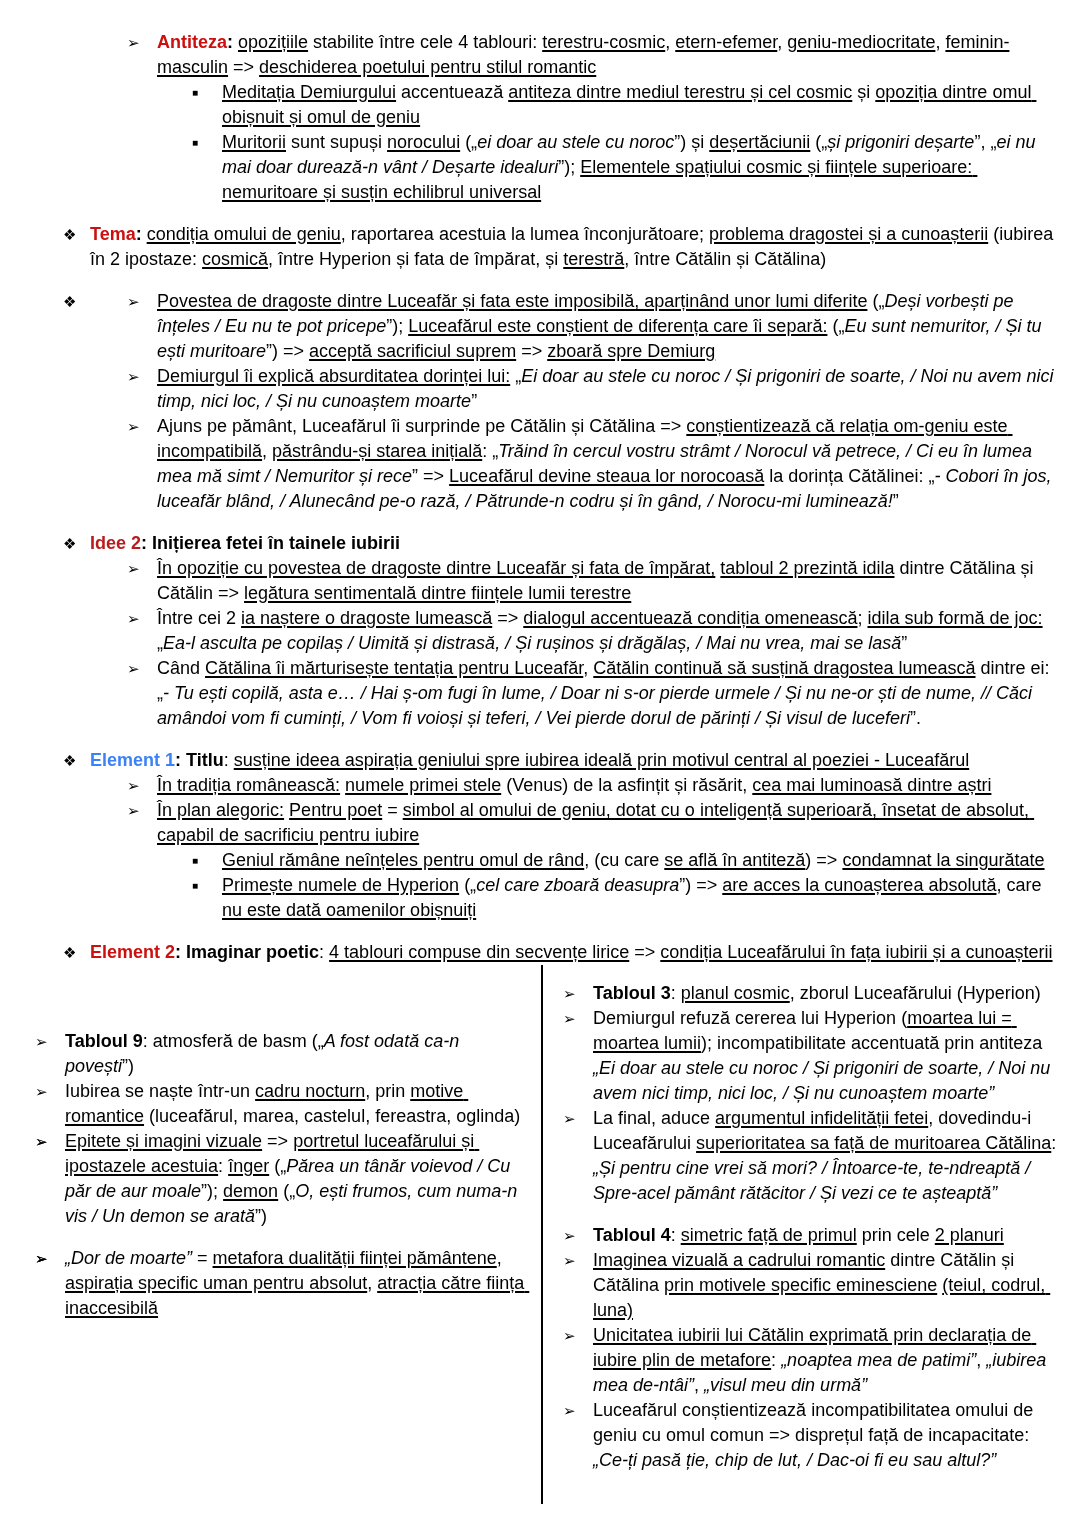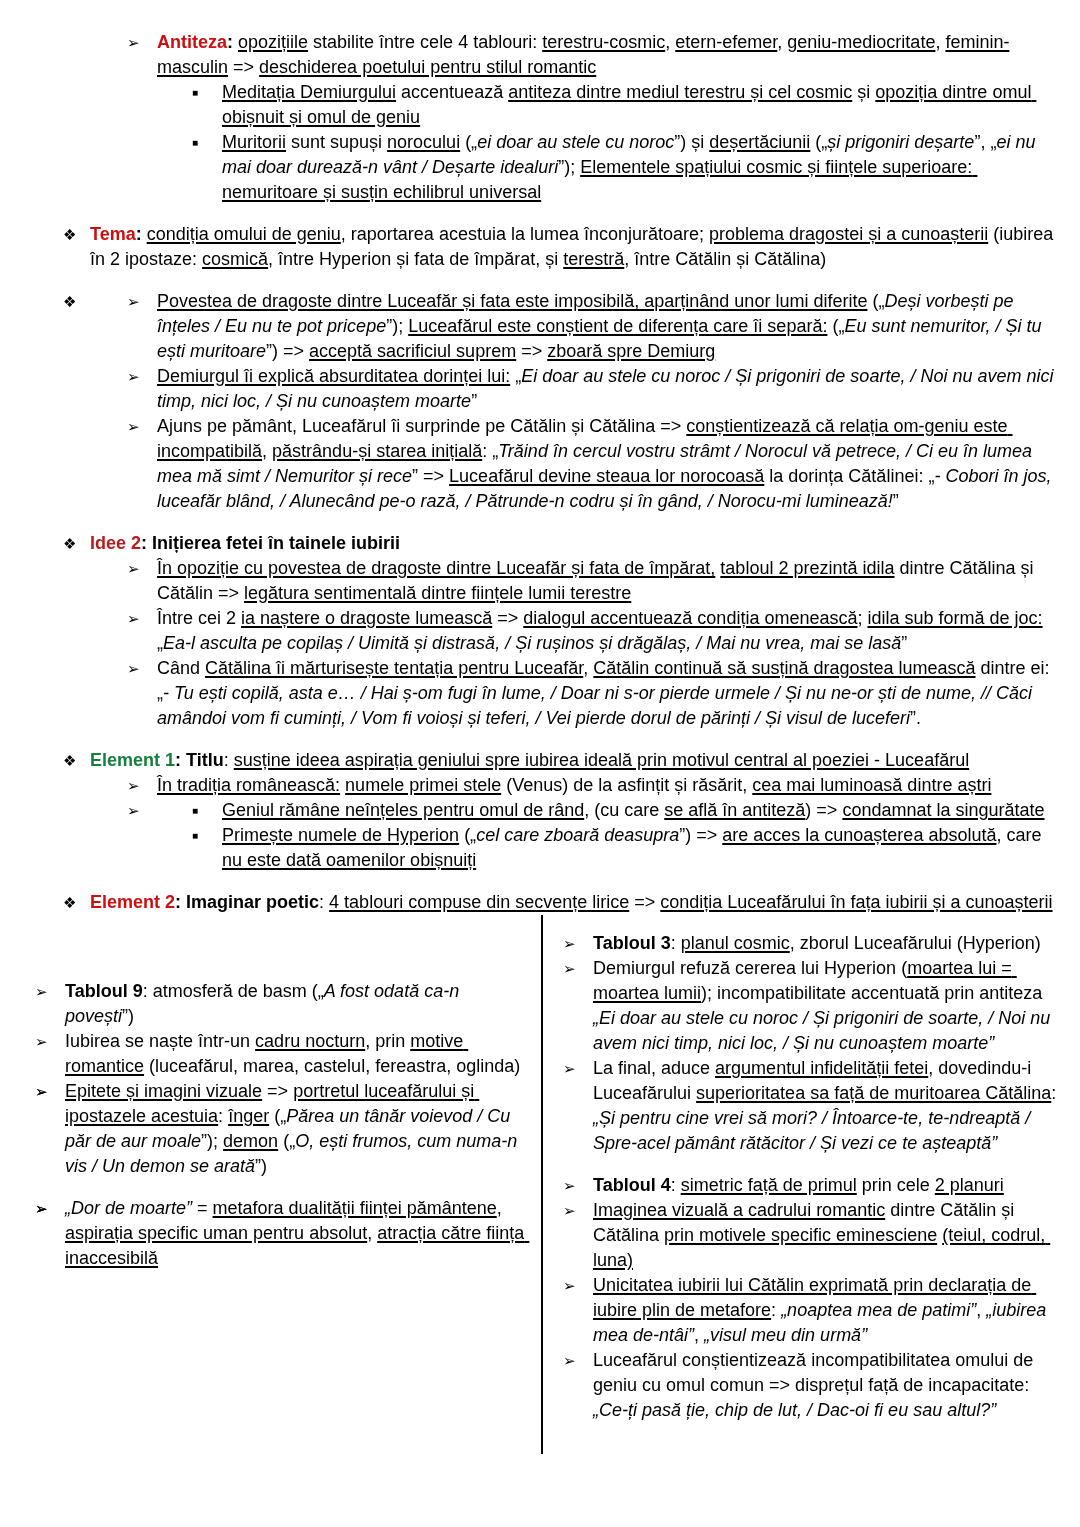--- a/index.html
+++ b/index.html
@@ -41,23 +41,23 @@
       <div class="li lv-s"><span class="bullet b-square">■</span><span class="rt"><span class="u">Muritorii</span><span> sunt supuși </span><span class="u">norocului</span><span> („</span><span class="i">ei doar au stele cu noroc</span><span>”) și </span><span class="u">deșertăciunii</span><span> („</span><span class="i">și prigoniri deșarte</span><span>”, „</span><span class="i">ei nu mai doar durează-n vânt / Deșarte idealuri</span><span>”); </span><span class="u">Elementele spațiului cosmic și ființele superioare: nemuritoare și susțin echilibrul universal</span></span></div>
       <div class="li lv-d gap"><span class="bullet b-diamond">❖</span><span class="rt"><span class="b" style="color: rgb(204, 15, 15);">Tema</span><span class="b">: </span><span class="u">condiția omului de geniu</span><span>, raportarea acestuia la lumea înconjurătoare; </span><span class="u">problema dragostei și a cunoașterii</span><span> (iubirea în 2 ipostaze: </span><span class="u">cosmică</span><span>, între Hyperion și fata de împărat, și </span><span class="u">terestră</span><span>, între Cătălin și Cătălina)</span></span></div>
       <div class="li lv-d gap"><span class="bullet b-diamond">❖</span></div>
       <div class="li lv-a"><span class="bullet b-arrow">➢</span><span class="rt"><span class="u">Povestea de dragoste dintre Luceafăr și fata este imposibilă, aparținând unor lumi diferite</span><span> („</span><span class="i">Deși vorbești pe înțeles / Eu nu te pot pricepe</span><span>”); </span><span class="u">Luceafărul este conștient de diferența care îi separă:</span><span> („</span><span class="i">Eu sunt nemuritor, / Și tu ești muritoare</span><span>”) =&gt; </span><span class="u">acceptă sacrificiul suprem</span><span> =&gt; </span><span class="u">zboară spre Demiurg</span></span></div>
       <div class="li lv-a"><span class="bullet b-arrow">➢</span><span class="rt"><span class="u">Demiurgul îi explică absurditatea dorinței lui:</span><span> „</span><span class="i">Ei doar au stele cu noroc / Și prigoniri de soarte, / Noi nu avem nici timp, nici loc, / Și nu cunoaștem moarte</span><span>”</span></span></div>
       <div class="li lv-a"><span class="bullet b-arrow">➢</span><span class="rt"><span>Ajuns pe pământ, Luceafărul îi surprinde pe Cătălin și Cătălina =&gt; </span><span class="u">conștientizează că relația om-geniu este incompatibilă</span><span>, </span><span class="u">păstrându-și starea inițială</span><span>: „</span><span class="i">Trăind în cercul vostru strâmt / Norocul vă petrece, / Ci eu în lumea mea mă simt / Nemuritor și rece</span><span>” =&gt; </span><span class="u">Luceafărul devine steaua lor norocoasă</span><span> la dorința Cătălinei: „</span><span class="i">- Cobori în jos, luceafăr blând, / Alunecând pe-o rază, / Pătrunde-n codru și în gând, / Norocu-mi luminează!</span><span>”</span></span></div>
       <div class="li lv-d gap"><span class="bullet b-diamond">❖</span><span class="rt"><span class="b" style="color: #b91c1c;">Idee 2</span><span class="b">: </span><span class="b">Inițierea fetei în tainele iubirii</span></span></div>
       <div class="li lv-a"><span class="bullet b-arrow">➢</span><span class="rt"><span class="u">În opoziție cu povestea de dragoste dintre Luceafăr și fata de împărat,</span><span> </span><span class="u">tabloul 2 prezintă idila</span><span> dintre Cătălina și Cătălin =&gt; </span><span class="u">legătura sentimentală dintre ființele lumii terestre</span></span></div>
       <div class="li lv-a"><span class="bullet b-arrow">➢</span><span class="rt"><span>Între cei 2 </span><span class="u">ia naștere o dragoste lumească</span><span> =&gt; </span><span class="u">dialogul accentuează condiția omenească</span><span>; </span><span class="u">idila sub formă de joc:</span><span> „</span><span class="i">Ea-l asculta pe copilaș / Uimită și distrasă, / Și rușinos și drăgălaș, / Mai nu vrea, mai se lasă</span><span>”</span></span></div>
       <div class="li lv-a"><span class="bullet b-arrow">➢</span><span class="rt"><span>Când </span><span class="u">Cătălina îi mărturisește tentația pentru Luceafăr</span><span>, </span><span class="u">Cătălin continuă să susțină dragostea lumească</span><span> dintre ei: „</span><span class="i">- Tu ești copilă, asta e… / Hai ș-om fugi în lume, / Doar ni s-or pierde urmele / Și nu ne-or ști de nume, // Căci amândoi vom fi cuminți, / Vom fi voioși și teferi, / Vei pierde dorul de părinți / Și visul de luceferi</span><span>”.</span></span></div>
-      <div class="li lv-d gap"><span class="bullet b-diamond">❖</span><span class="rt"><span class="b" style="color: #15803d;">Element 1</span><span class="b">: </span><span class="b">Titlu</span><span>: </span><span class="u">susține ideea aspirația geniului spre iubirea ideală prin motivul central al poeziei - Luceafărul</span></span></div>
+      <div class="li lv-d gap"><span class="bullet b-diamond">❖</span><span class="rt"><span class="b" style="color: #3b82f6;">Element 1</span><span class="b">: </span><span class="b">Titlu</span><span>: </span><span class="u">susține ideea aspirația geniului spre iubirea ideală prin motivul central al poeziei - Luceafărul</span></span></div>
       <div class="li lv-a"><span class="bullet b-arrow">➢</span><span class="rt"><span class="u">În tradiția românească:</span><span> </span><span class="u">numele primei stele</span><span> (Venus) de la asfințit și răsărit, </span><span class="u">cea mai luminoasă dintre aștri</span></span></div>
-      <div class="li lv-a"><span class="bullet b-arrow">➢</span></div>
+      <div class="li lv-a"><span class="bullet b-arrow">➢</span><span class="rt"><span class="u">În plan alegoric:</span><span> </span><span class="u">Pentru poet</span><span> = </span><span class="u">simbol al omului de geniu, dotat cu o inteligență superioară, însetat de absolut, capabil de sacrificiu pentru iubire</span></span></div>
       <div class="li lv-s"><span class="bullet b-square">■</span><span class="rt"><span class="u">Geniul rămâne neînțeles pentru omul de rând</span><span>, (cu care </span><span class="u">se află în antiteză</span><span>) =&gt; </span><span class="u">condamnat la singurătate</span></span></div>
       <div class="li lv-s"><span class="bullet b-square">■</span><span class="rt"><span class="u">Primește numele de Hyperion</span><span> („</span><span class="i">cel care zboară deasupra</span><span>”) =&gt; </span><span class="u">are acces la cunoașterea absolută</span><span>, care </span><span class="u">nu este dată oamenilor obișnuiți</span></span></div>
       <div class="li lv-d gap"><span class="bullet b-diamond">❖</span><span class="rt"><span class="b" style="color: rgb(204, 15, 15);">Element 2</span><span class="b">: </span><span class="b">Imaginar poetic</span><span>: </span><span class="u">4 tablouri compuse din secvențe lirice</span><span> =&gt; </span><span class="u">condiția Luceafărului în fața iubirii și a cunoașterii</span></span></div>
     </section>
   <section class="cols">
     <div class="col col-left" id="col-left">
         <div class="li lv-c"><span class="bullet b-arrow">➢</span><span class="rt"><span class="b">Tabloul 9</span><span>: atmosferă de basm („</span><span class="i">A fost odată ca-n povești</span><span>”)</span></span></div>
         <div class="li lv-c"><span class="bullet b-arrow">➢</span><span class="rt"><span>Iubirea se naște într-un </span><span class="u">cadru nocturn</span><span>, prin </span><span class="u">motive romantice</span><span> (luceafărul, marea, castelul, fereastra, oglinda)</span></span></div>
         <div class="li lv-c"><span class="bullet b-arrow">➢</span></div>
         <div class="li lv-c"><span class="bullet b-arrow">➢</span><span class="rt"><span class="u">Epitete și imagini vizuale</span><span> =&gt; </span><span class="u">portretul luceafărului și ipostazele acestuia</span><span>: </span><span class="u">înger</span><span> („</span><span class="i">Părea un tânăr voievod / Cu păr de aur moale</span><span>”); </span><span class="u">demon</span><span> („</span><span class="i">O, ești frumos, cum numa-n vis / Un demon se arată</span><span>”)</span></span></div>

